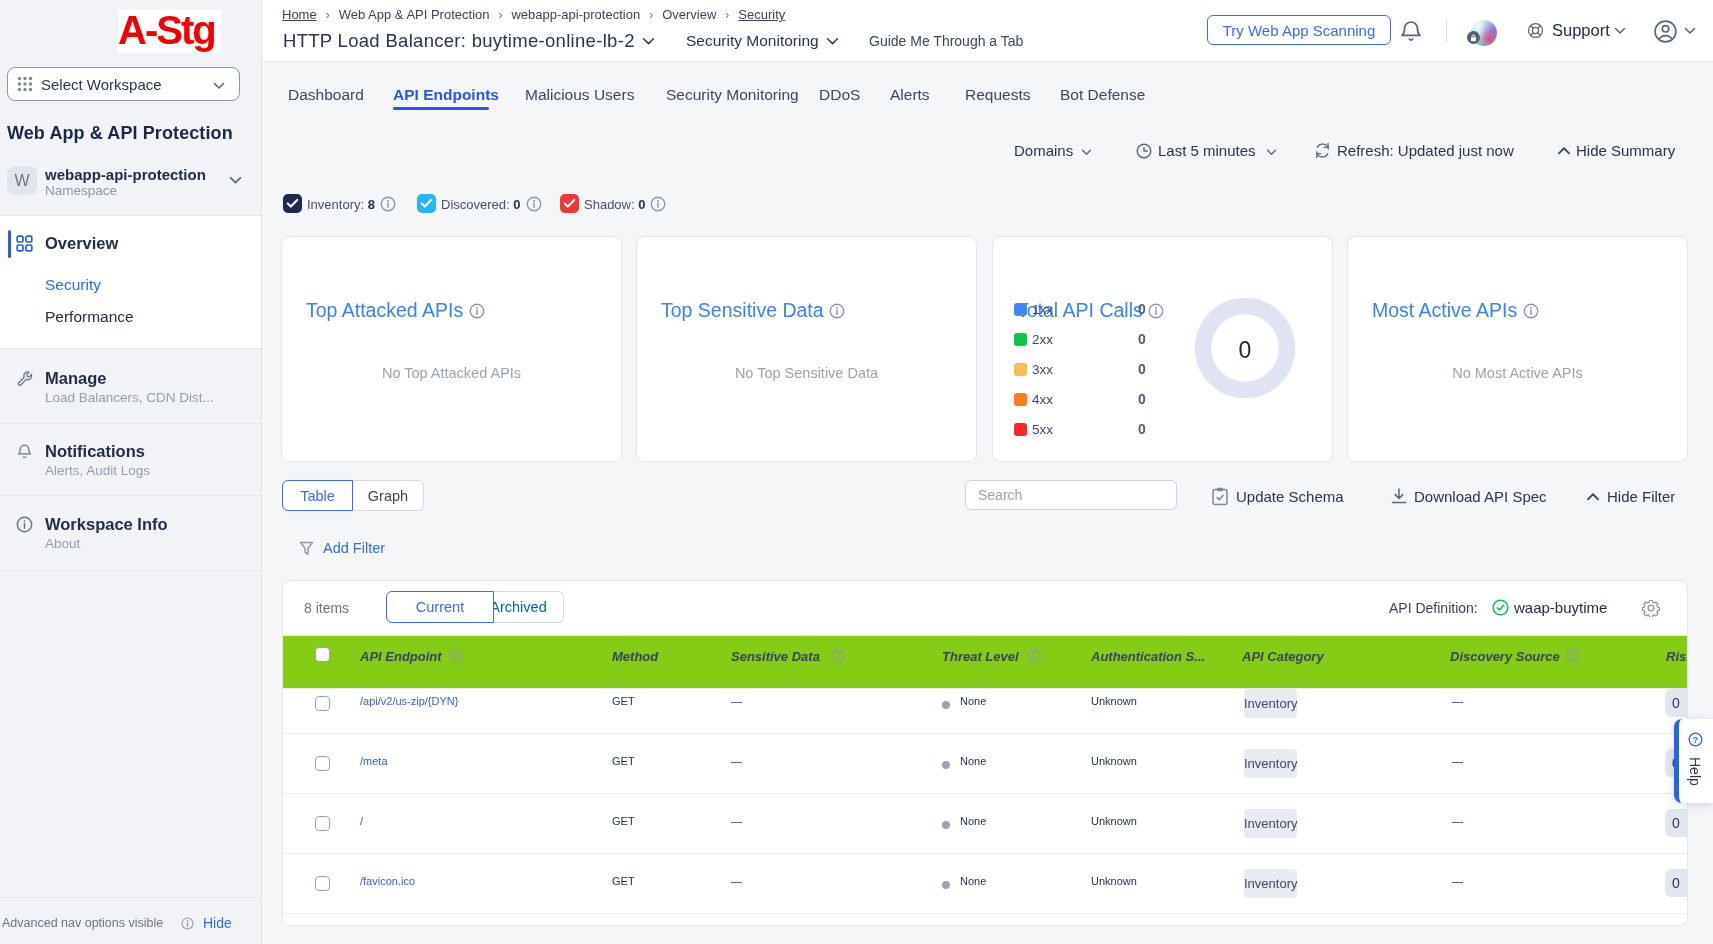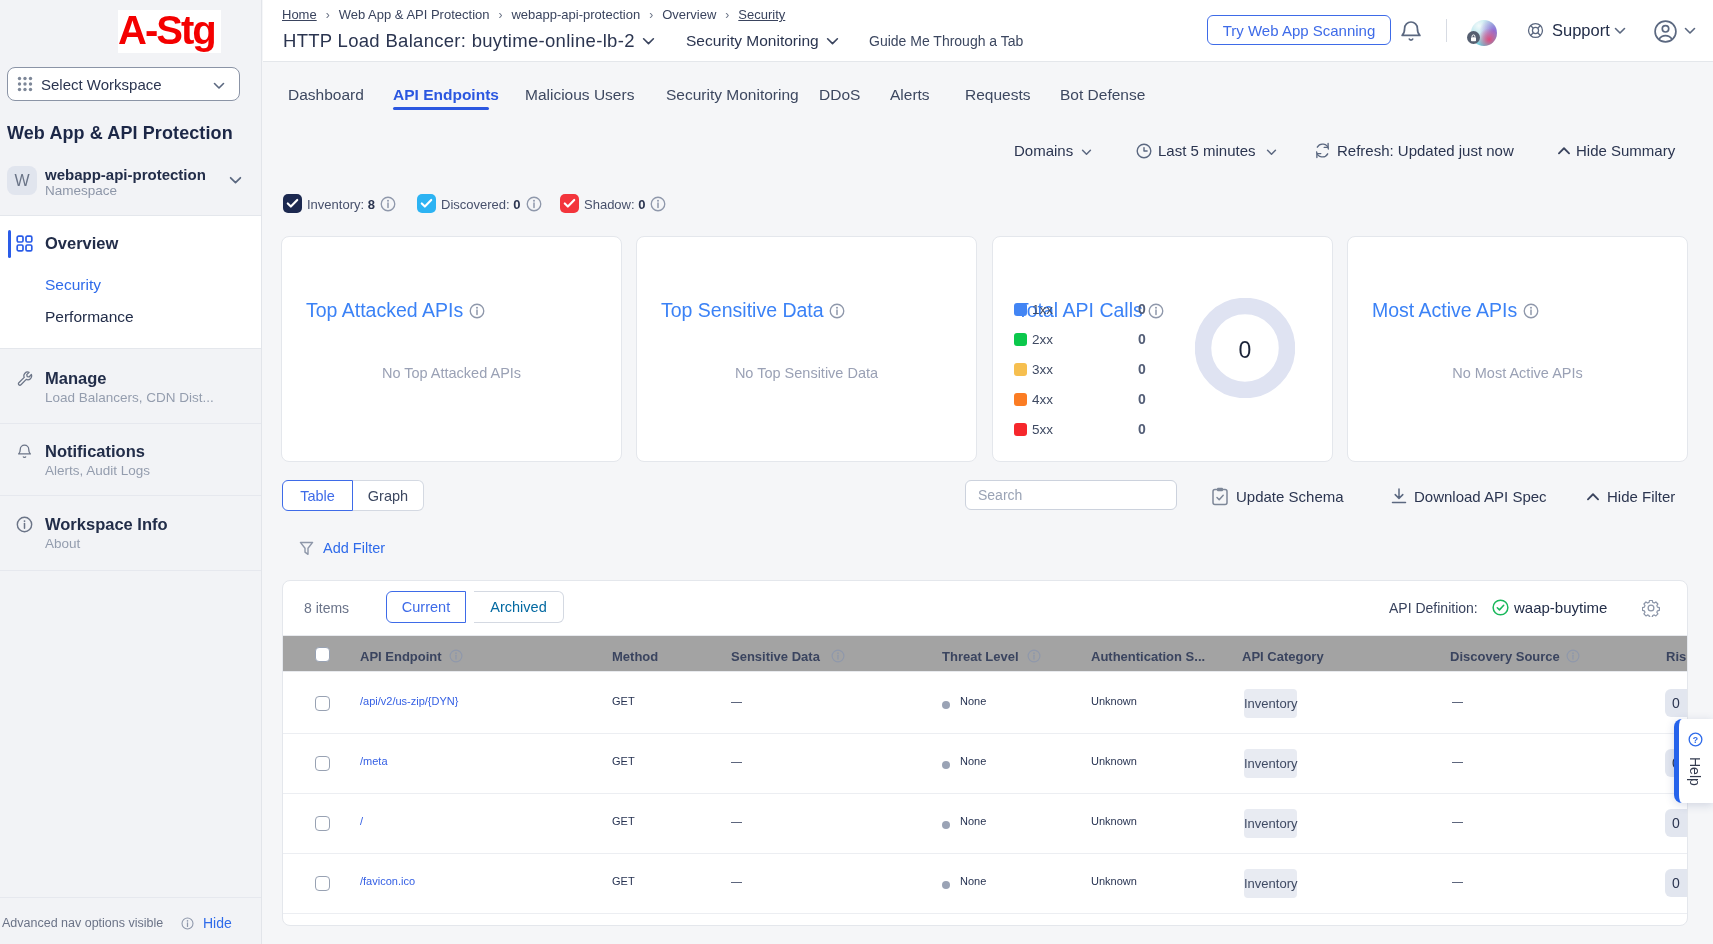--- a/index.html
+++ b/index.html
@@ -33,21 +33,21 @@
 .cbl { position:absolute; top:197px; font-size:13px; color:#47506b; }
 .cbx { position:absolute; top:194px; width:19px; height:19px; border-radius:5px; }
 
 .card { position:absolute; background:#fff; border:1px solid #e4e7ec; border-radius:8px; top:236px; height:226px; width:341px; }
 .cardtitle { position:absolute; left:24px; top:22px; font-size:19.5px; color:#3b82f6;margin-top:40px; }
 .cardempty { position:absolute; width:100%; top:128px; text-align:center; font-size:14.5px; color:#9aa1b5; }
 
 .btn { position:absolute; top:480px; height:31px; background:#fff; font-size:14.5px; display:flex; align-items:center; justify-content:center; }
 
 #tcard { position:absolute; left:19px; top:580px; width:1406px; height:346px; background:#fff; border:1px solid #e4e7ec; border-radius:8px; overflow:hidden; }
-.thead { position:absolute; left:0; top:54px; width:1404px; height:37px; background:#a3a3a3; border-top:1px solid #e8eaee; border-bottom:1px solid #e8eaee; }
+.thead { position:absolute; left:0; top:54px; width:1404px; height:54px; background:#84cc16; border-top:1px solid #e8eaee; border-bottom:1px solid #e8eaee;font-style:italic; }
 .th { position:absolute; top:13px; font-size:13px; font-weight:600; color:#3a445f; white-space:nowrap; }
 .row { position:absolute; left:0; width:1404px; height:60px; border-bottom:1px solid #eceef2; }
 .cell { position:absolute; top:21px; font-size:11px; color:#273352; white-space:nowrap; }
 .link { color:#3560e4; }
 .tag { position:absolute; left:961px; top:15px; background:#e8ebf2; border-radius:4px; font-size:13px; color:#3f4a63; padding:7px 0; }
 .badge { position:absolute; left:1382px; top:15px; width:22px; height:28px; background:#e2e6ef; border-radius:6px 0 0 6px; font-size:14px; color:#2b3550; display:flex; align-items:center; justify-content:center; }
 .rowcb { position:absolute; left:32px; top:22px; width:15px; height:15px; border:1px solid #98a2b3; border-radius:4px; background:#fff; }
 .sep { color:#6b7487; margin:0 9px; font-size:12px; }
 .leg { position:absolute; left:21px; font-size:13.5px; color:#3f4a63; }
 .sq { display:inline-block; width:13px; height:13px; border-radius:3px; margin-right:5px; vertical-align:-2px; }
@@ -299,21 +299,21 @@
   <svg width="14" height="9" viewBox="0 0 12 8" style="position:absolute;left:1323px;top:492px">
       <path d="M1.5 6.5 L6 2 L10.5 6.5" fill="none" stroke="#3a445e" stroke-width="1.6" stroke-linecap="round" stroke-linejoin="round"></path>
     </svg>
   <div class="abs" style="left:1344px;top:488px;font-size:15px;color:#2b3550">Hide Filter</div>
   <svg width="15" height="16" viewBox="0 0 16 17" style="position:absolute;left:36px;top:541px">
       <path d="M1.5 1.5h13L9.6 7.7v6.5l-3.2-2.3V7.7L1.5 1.5z" fill="none" stroke="#8e97a9" stroke-width="1.5" stroke-linejoin="round"></path>
     </svg>
   <div class="abs" style="left:60px;top:540px;font-size:14.5px;color:#2f6bea">Add Filter</div>
   <div id="tcard">
     <div class="abs" style="left:21px;top:19px;font-size:14px;color:#6a7389">8 items</div>
-    <div class="abs" style="left:103px;top:10px;width:80px;height:32px;border:1px solid #3e6be8;border-radius:6px 0 0 6px;color:#3e6be8;font-size:14.5px;display:flex;align-items:center;justify-content:center;z-index:2;background:#fff">Current</div>
+    <div class="abs" style="left:103px;top:10px;width:108px;height:32px;border:1px solid #3e6be8;border-radius:6px 0 0 6px;color:#3e6be8;font-size:14.5px;display:flex;align-items:center;justify-content:center;z-index:2;background:#fff">Current</div>
     <div class="abs" style="left:191px;top:10px;width:90px;height:32px;border:1px solid #d4d9e2;border-left:none;border-radius:0 6px 6px 0;color:#0369a1;font-size:14.5px;display:flex;align-items:center;justify-content:center;background:#fff">Archived</div>
     <div class="abs" style="left:1106px;top:19px;font-size:14px;color:#39435e">API Definition:</div>
     <svg width="17" height="17" viewBox="0 0 18 18" style="position:absolute;left:1209px;top:18px">
         <circle cx="9" cy="9" r="7.8" fill="none" stroke="#19b85b" stroke-width="1.6"></circle>
         <path d="M5.6 9.2l2.3 2.3 4.5-4.8" fill="none" stroke="#19b85b" stroke-width="1.6" stroke-linecap="round" stroke-linejoin="round"></path>
       </svg>
     <div class="abs" style="left:1231px;top:18px;font-size:15px;color:#232e49">waap-buytime</div>
     <svg width="18" height="18" viewBox="0 0 20 20" style="position:absolute;left:1359px;top:18px">
         <path d="M8.4 1.5h3.2l.5 2.2 1.7.7 1.9-1.2 2.3 2.3-1.2 1.9.7 1.7 2.2.5v3.2l-2.2.5-.7 1.7 1.2 1.9-2.3 2.3-1.9-1.2-1.7.7-.5 2.2H8.4l-.5-2.2-1.7-.7-1.9 1.2L2 16.9l1.2-1.9-.7-1.7-2.2-.5V9.6l2.2-.5.7-1.7L2 5.5l2.3-2.3 1.9 1.2 1.7-.7.5-2.2z" fill="none" stroke="#8b95a8" stroke-width="1.4" stroke-linejoin="round" transform="translate(0.2,0.2) scale(0.97)"></path>
         <circle cx="10" cy="10" r="3.2" fill="none" stroke="#8b95a8" stroke-width="1.4"></circle>

